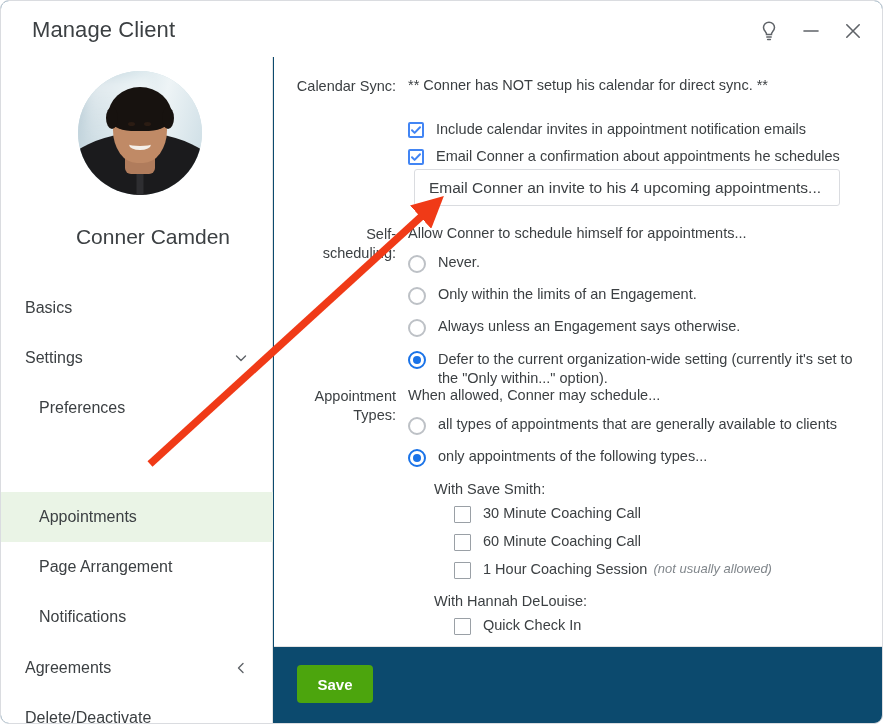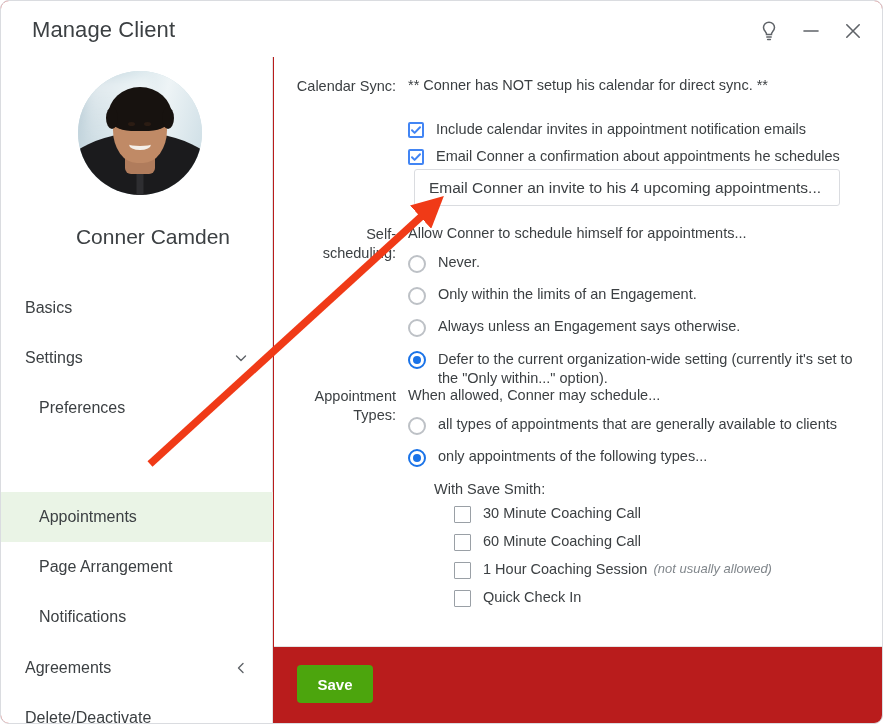--- a/index.html
+++ b/index.html
@@ -6,21 +6,21 @@
   html, body {
     margin: 0; padding: 0;
     width: 883px; height: 724px;
     background: #ffffff;
     font-family: "Liberation Sans", sans-serif;
     -webkit-font-smoothing: antialiased;
   }
   #app {
     position: relative;
     width: 883px; height: 724px;
-    background: #b91c1c;
+    background: #0c4a6e;
     border: 1px solid #dadce0;
     border-radius: 9px;
     overflow: hidden;
   }
 
   
   #titlebar {
     position: absolute; left: 0; top: 0; width: 883px; height: 56px;
     background: #fff;
   }
@@ -385,20 +385,21 @@
         <span class="checkbox empty"></span>
         <span>60 Minute Coaching Call</span>
       </div>
 
       <div class="chk-row sub-chk">
         <span class="checkbox empty"></span>
         <span>1 Hour Coaching Session</span>
         <span class="muted-italic">(not usually allowed)</span>
       </div>
 
+      <div class="sub-head">With Hannah DeLouise:</div>
 
       <div class="chk-row sub-chk">
         <span class="checkbox empty"></span>
         <span>Quick Check In</span>
       </div>
 
       <div class="chk-row sub-chk">
         
       </div>
     </div>

